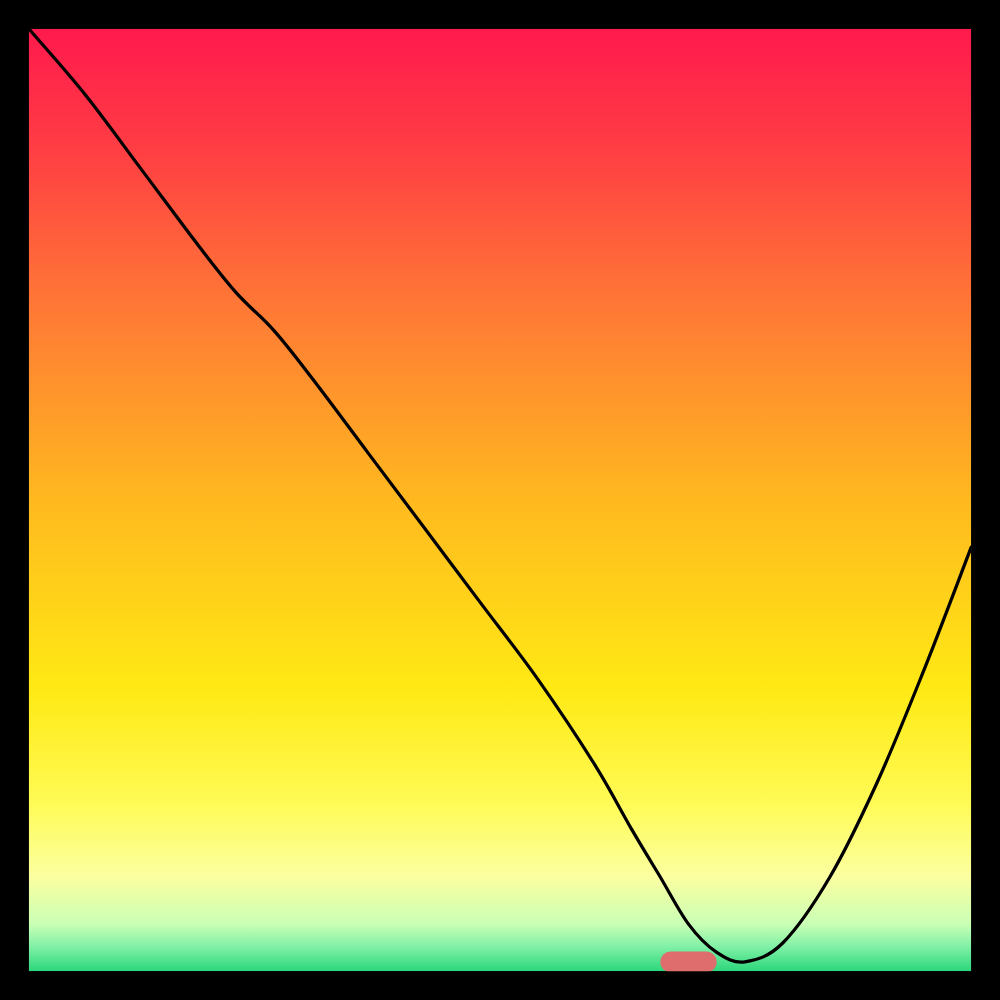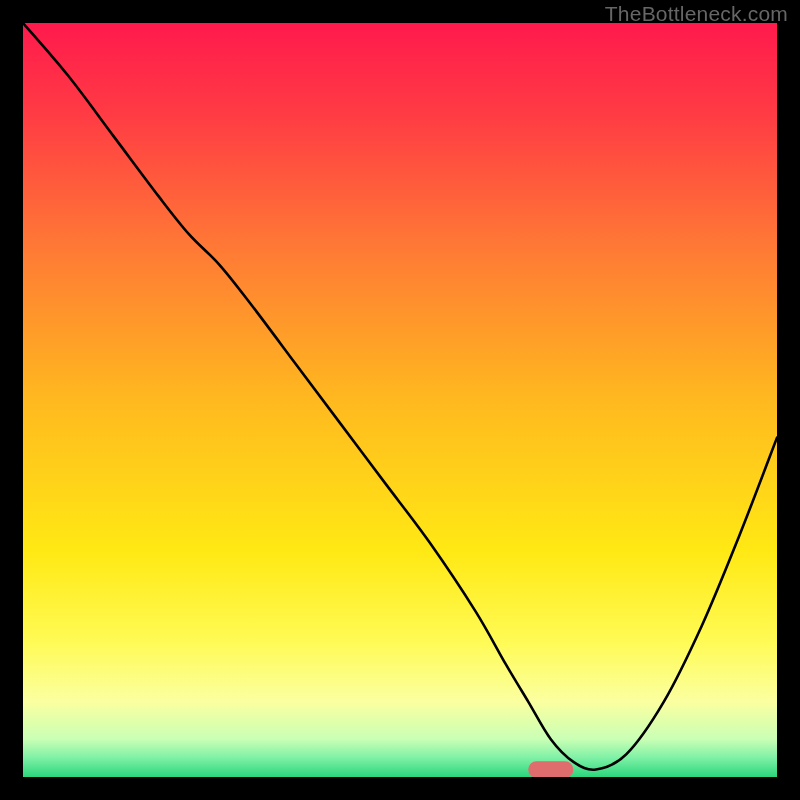--- a/index.html
+++ b/index.html
@@ -33,21 +33,20 @@
     top: 23px;
     width: 754px;
     height: 754px;
   }
   svg { display: block; }
 </style>
 </head>
 <body>
 
 <div class="frame">
-  <div class="watermark">TheBottleneck.com</div>
 
   <div class="plot">
     <svg id="chart-svg" width="754" height="754" viewBox="0 0 754 754">
       <defs>
         <linearGradient id="bg-grad" x1="0" y1="0" x2="0" y2="1">
             <stop offset="0%" stop-color="#ff1a4d"></stop>
             <stop offset="12%" stop-color="#ff3b44"></stop>
             <stop offset="30%" stop-color="#ff7a35"></stop>
             <stop offset="50%" stop-color="#ffb91f"></stop>
             <stop offset="70%" stop-color="#ffe914"></stop>

